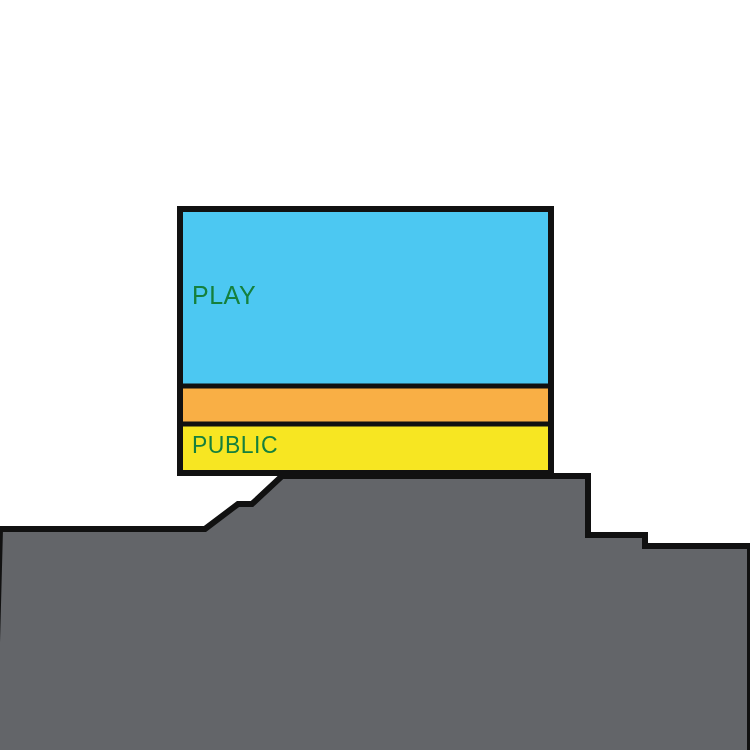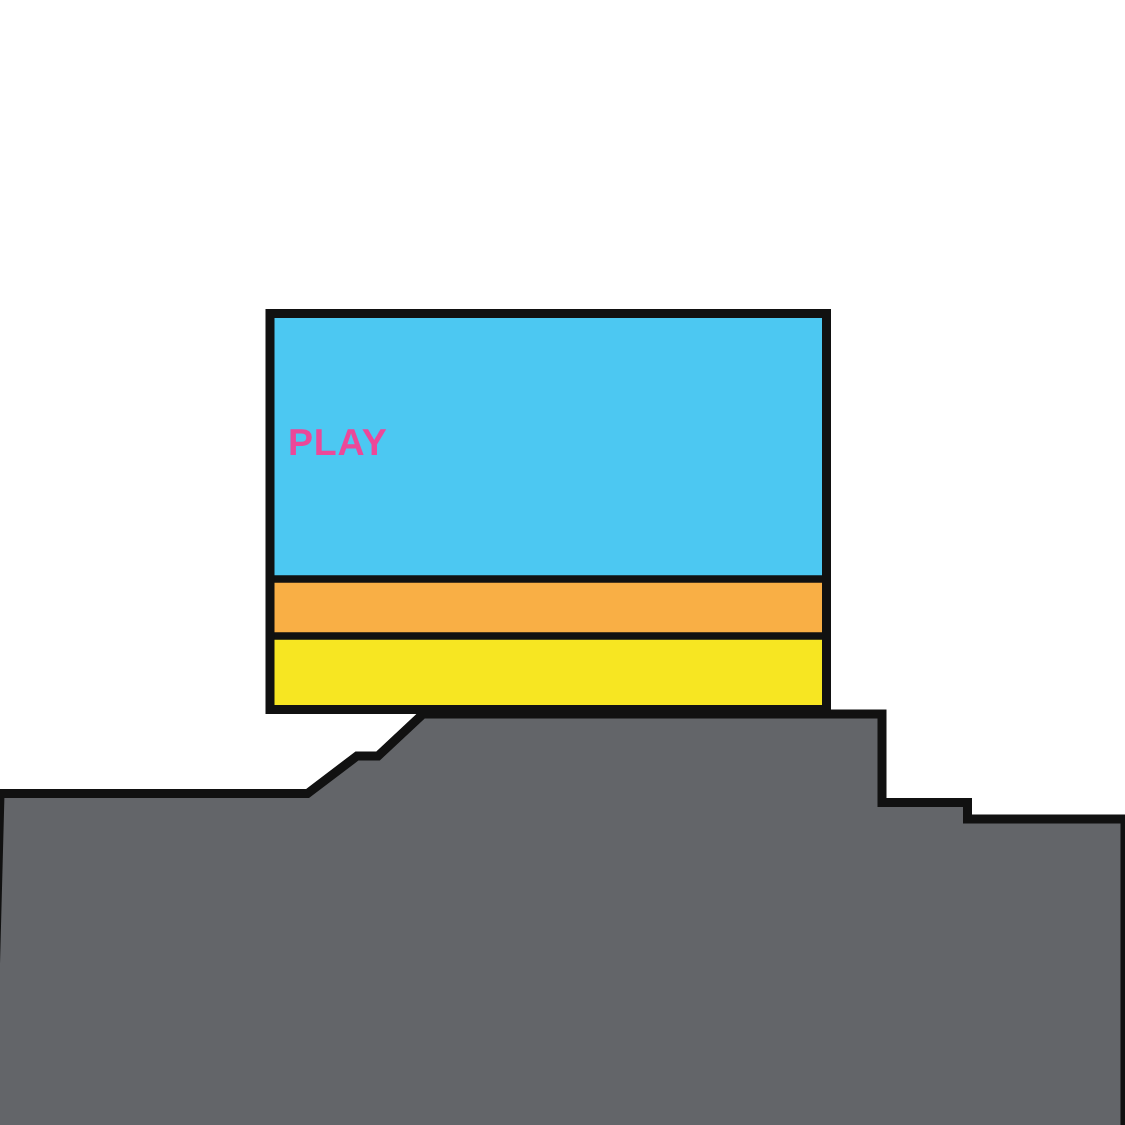--- a/index.html
+++ b/index.html
@@ -24,22 +24,22 @@
     position: absolute;
     left: 0;
     top: 0;
     width: 750px;
     height: 750px;
     display: block;
   }
   .band-label {
     position: absolute;
     font-family: "Liberation Sans", sans-serif;
-    font-weight: bold;
-    color: #ec4899;
+    font-weight: normal;
+    color: #15803d;
     letter-spacing: 0.5px;
     white-space: nowrap;
     user-select: none;
   }
   #label-play {
     left: 192px;
     top: 280px;
     font-size: 25px;
     line-height: 30px;
   }
@@ -78,14 +78,15 @@
       <line id="divider-performer-public" x1="180" y1="424" x2="551" y2="424" stroke="#111111" stroke-width="5"></line>
 
       <rect id="volume-frame" x="180" y="209" width="371" height="264" fill="none" stroke="#111111" stroke-width="6" stroke-linejoin="miter"></rect>
 
     </g>
   </svg>
 
   <div class="band-label" id="label-play">PLAY</div>
 
 
+  <div class="band-label" id="label-public">PUBLIC</div>
 
 </div>
 
 </body></html>

